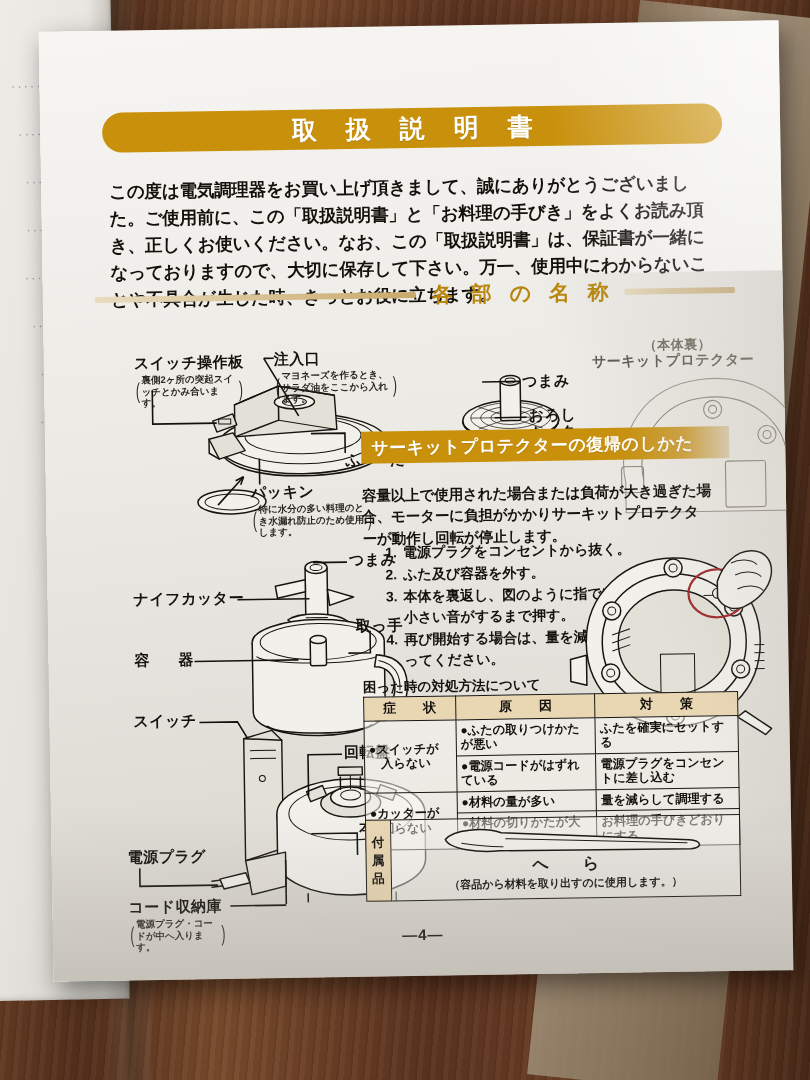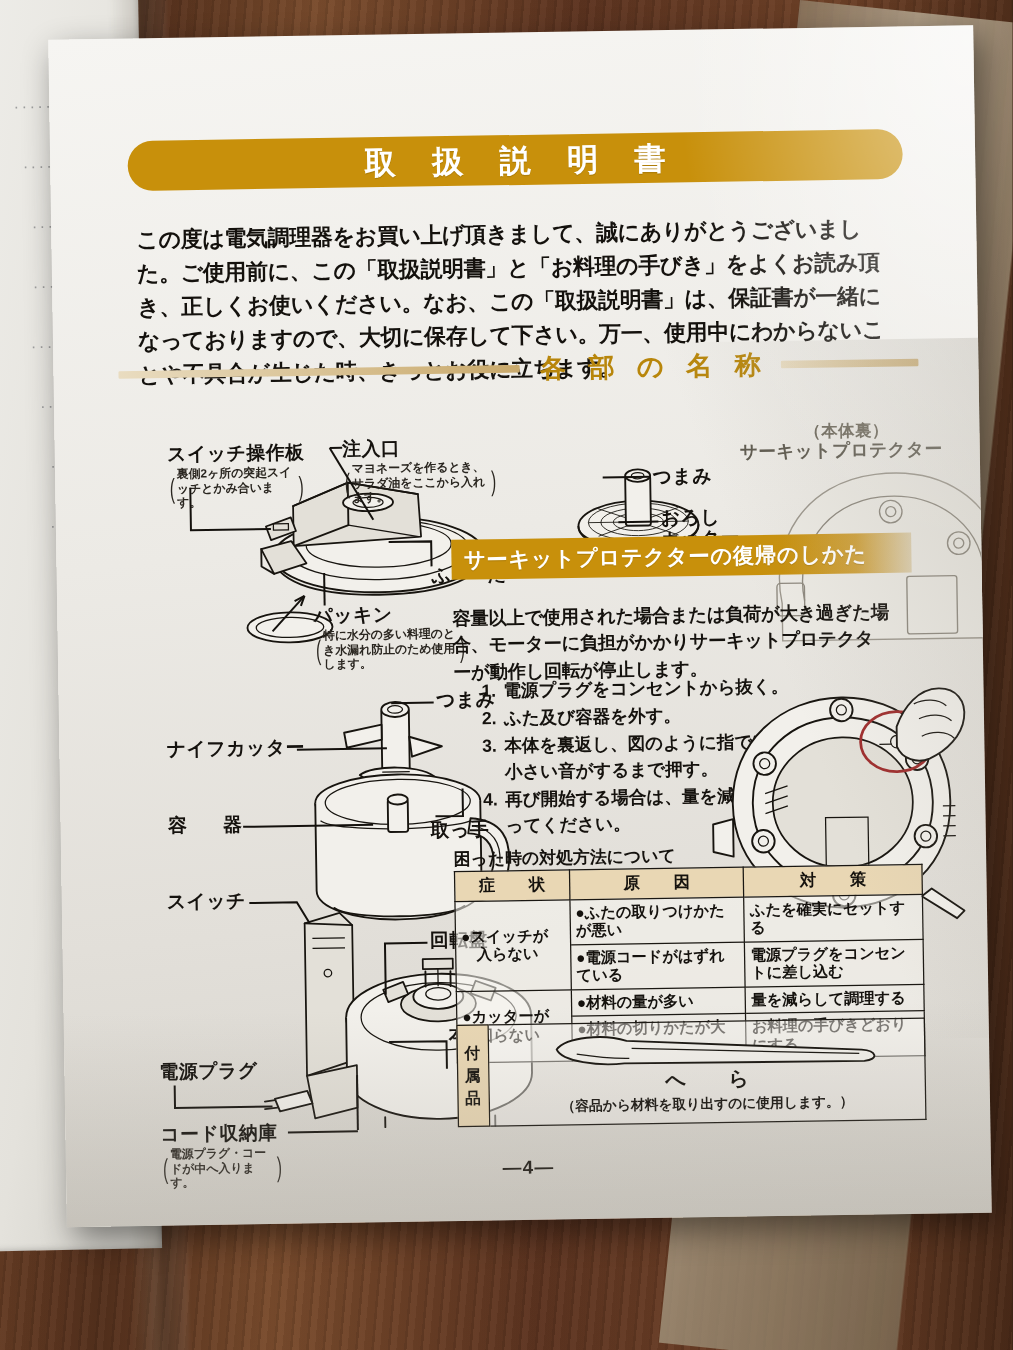--- a/index.html
+++ b/index.html
@@ -473,21 +473,21 @@
     <path class="ot" d="M140 46 C158 50 162 62 161 76"></path>
 
     <path class="o" d="M28 110 C40 120 120 120 132 110"></path>
   </svg>
   <div class="lab" style="left:86px; top:621px;">
     <div class="main sp">容　器</div>
   </div>
   <svg class="leader" style="left:146px; top:627px;" width="110" height="12">
     <line x1="0" y1="5" x2="104" y2="5"></line>
   </svg>
-  <div class="lab" style="left:296px; top:590px;margin-top:38px;">
+  <div class="lab" style="left:308px; top:590px;">
     <div class="main">取っ手</div>
   </div>
   <svg class="leader" style="left:296px; top:600px;" width="40" height="36">
     <polyline points="26,4 26,26 4,26"></polyline>
   </svg>
 
   <svg class="art" style="left:160px; top:700px;" width="230" height="190" viewBox="0 0 230 190">
 
     <path class="fillg" d="M34 10 L62 2 L72 12 L72 120 L34 132 Z"></path>
     <path class="o" d="M34 10 L72 12"></path>

